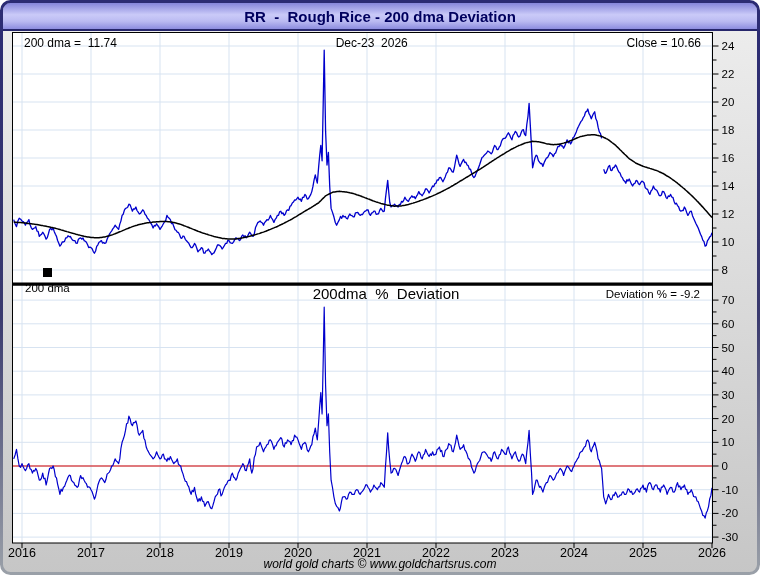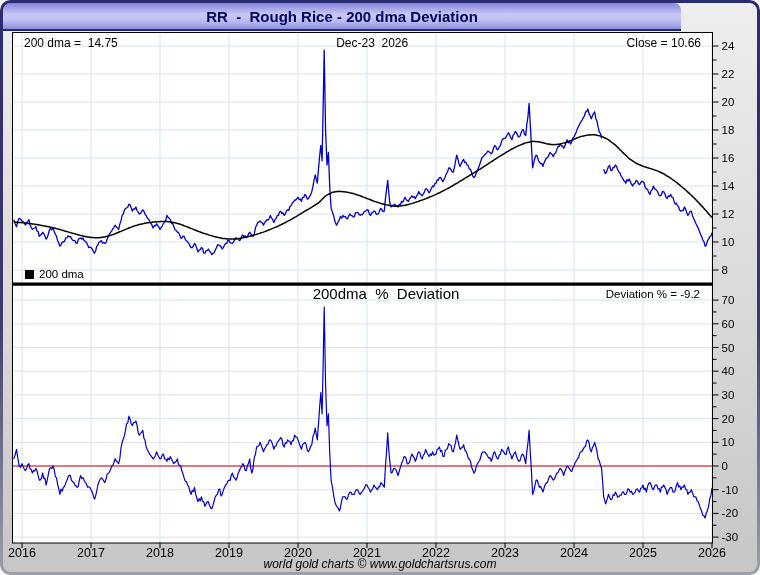--- a/index.html
+++ b/index.html
@@ -1,28 +1,28 @@
 <!DOCTYPE html>
 <html><head>
 <meta charset="utf-8">
 <style>
   html,body{margin:0;padding:0;background:#ffffff;font-family:"Liberation Sans",sans-serif;}
   .stage{position:relative;width:760px;height:575px;overflow:hidden;}
   .winbg{position:absolute;left:1px;top:1px;width:758px;height:573px;border-radius:9px;
          background:linear-gradient(180deg,#eeeeee 0%,#d9d9d9 55%,#c6c6c6 100%);}
-  .titlebar{position:absolute;left:3px;top:3px;width:678px;height:28px;box-sizing:border-box;
+  .titlebar{position:absolute;left:3px;top:3px;width:754px;height:28px;box-sizing:border-box;
             border-bottom:2px solid #26266b;border-radius:7px 7px 0 0;
             background:linear-gradient(180deg,#8585da 0%,#cacaf8 45%,#bbbbf2 70%,#8d8ddf 100%);
             display:flex;align-items:center;justify-content:center;}
   .title{font-size:15px;font-weight:bold;color:#00005e;}
   svg#chart-svg{position:absolute;left:0;top:0;}
   .readouts{position:absolute;left:13px;top:36px;width:699px;box-sizing:border-box;padding:0 11px;
             display:flex;justify-content:space-between;font-size:12px;color:#000;}
   .legend{position:absolute;left:25px;top:268px;display:flex;align-items:center;gap:5px;
-          font-size:11.5px;color:#000;}
+          font-size:11.5px;color:#000;flex-direction:column;}
   .swatch{width:9px;height:9px;background:#000;display:inline-block;}
   .devtitle{position:absolute;left:13px;top:286px;width:699px;box-sizing:border-box;padding-left:47px;
             text-align:center;font-size:15px;line-height:16px;color:#000;}
   .devreadout{position:absolute;left:13px;top:288px;width:687px;text-align:right;
               font-size:11.5px;color:#000;}
   .credit{position:absolute;left:0;top:557px;width:760px;text-align:center;font-size:12px;color:#000;font-style:italic;}
   .pre{white-space:pre;}
 </style>
 </head>
 <body>
@@ -186,21 +186,21 @@
         <text x="367" y="557" text-anchor="middle" font-size="12.5">2021</text>
         <text x="436" y="557" text-anchor="middle" font-size="12.5">2022</text>
         <text x="505" y="557" text-anchor="middle" font-size="12.5">2023</text>
         <text x="574" y="557" text-anchor="middle" font-size="12.5">2024</text>
         <text x="643" y="557" text-anchor="middle" font-size="12.5">2025</text>
         <text x="712" y="557" text-anchor="middle" font-size="12.5">2026</text>
       </g>
       <rect x="1.5" y="1.5" width="757" height="572" rx="9" ry="9" fill="none" stroke="url(#frameGrad)" stroke-width="3"></rect>
     </svg>
   <div class="readouts">
-    <span class="pre">200 dma =  14.75</span>
+    <span class="pre">200 dma =  11.74</span>
     <span class="pre">Dec-23  2026</span>
     <span class="pre">Close = 10.66</span>
   </div>
   <div class="legend">
     <span class="swatch" style="background: rgb(0, 0, 0);"></span>
     <span class="pre">200 dma</span>
   </div>
   <div class="devtitle pre">200dma  %  Deviation</div>
   <div class="devreadout pre">Deviation % = -9.2</div>
   <div class="credit">world gold charts © www.goldchartsrus.com</div>

